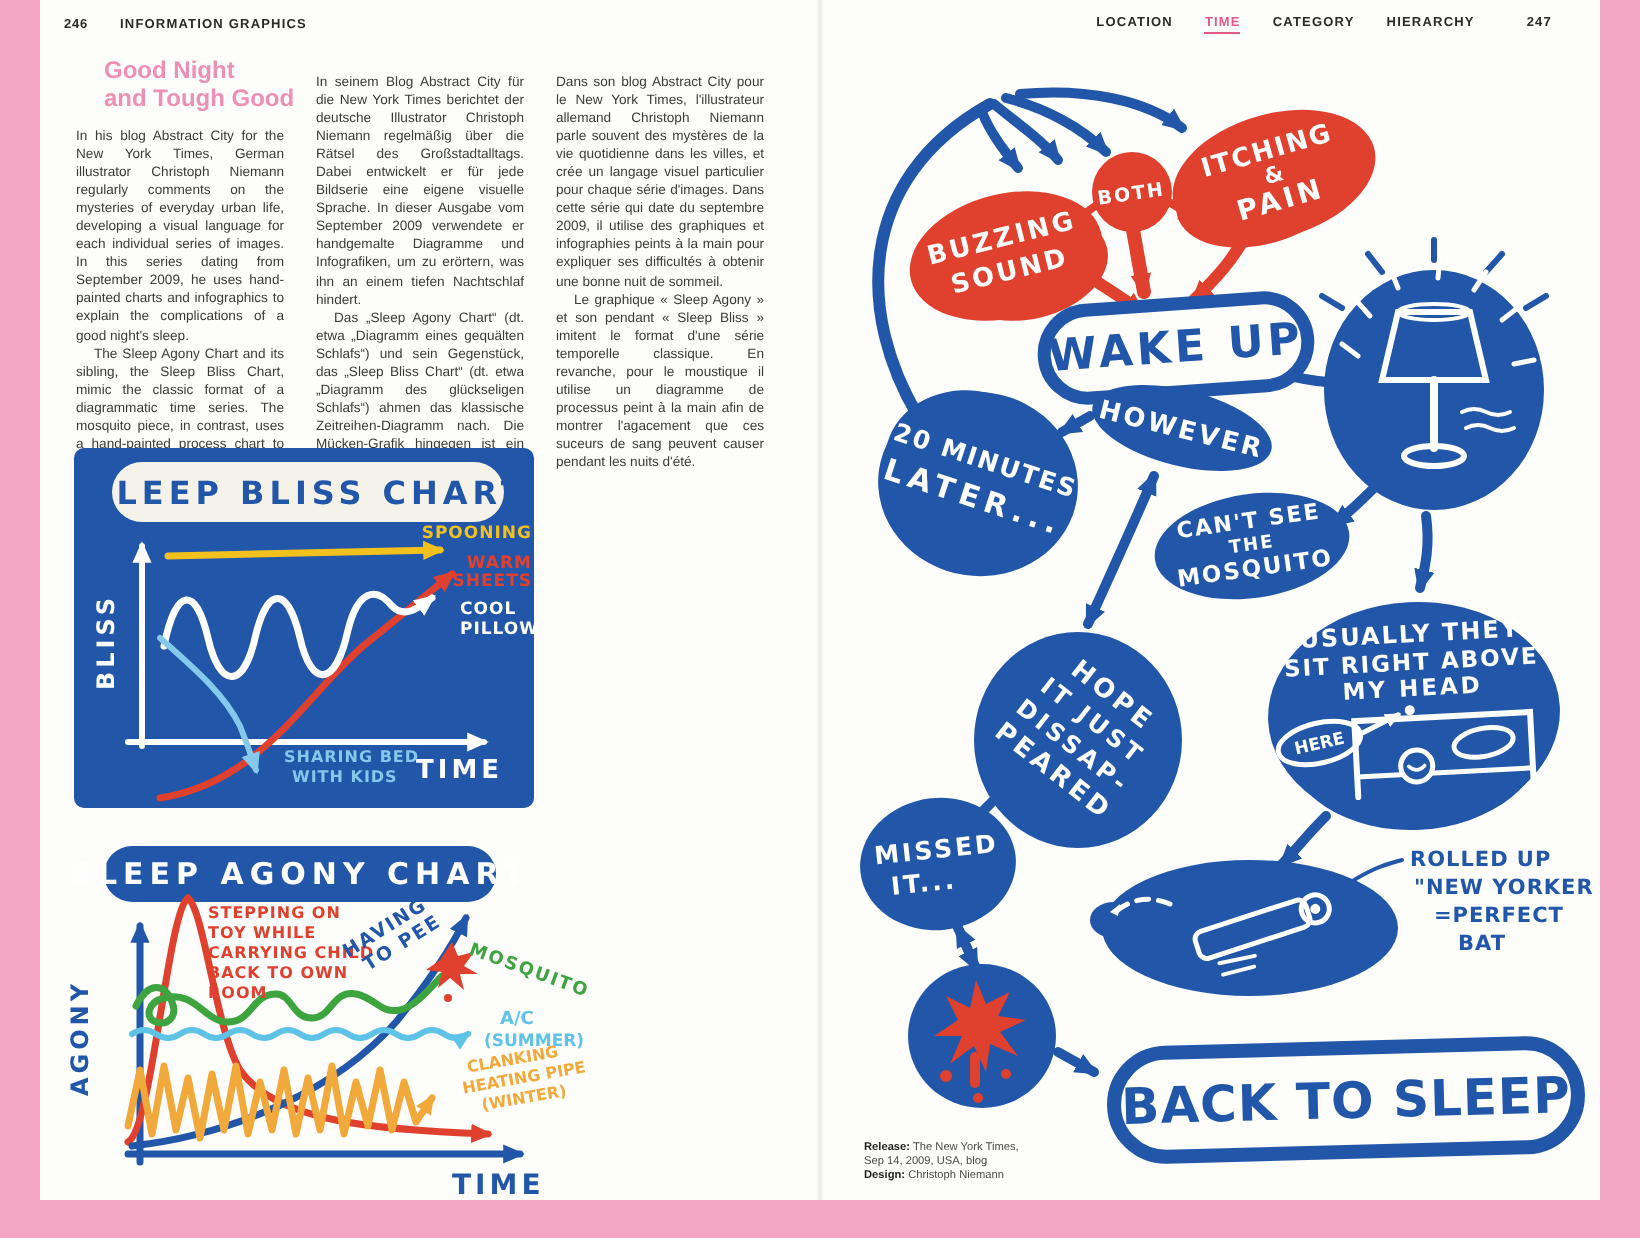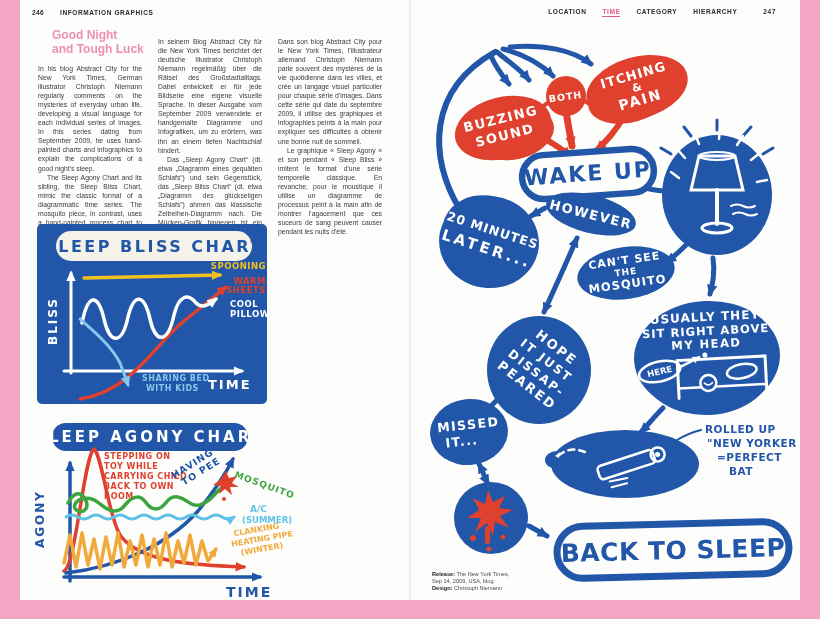--- a/index.html
+++ b/index.html
@@ -51,21 +51,21 @@
   <div class="nav">
     <span>LOCATION</span>
     <span class="active">TIME</span>
     <span>CATEGORY</span>
     <span>HIERARCHY</span>
     <span class="folio-right">247</span>
   </div>
 
   <div class="intro-title">
     <div>Good Night</div>
-    <div>and Tough Luck</div>
+    <div>and Tough Good</div>
   </div>
   <div class="col col-en">
     <p>In his blog Abstract City for the New York Times, German illustrator Christoph Niemann regularly comments on the mysteries of everyday urban life, developing a visual language for each individual series of images. In this series dating from September 2009, he uses hand-painted charts and infographics to explain the complications of a good night's sleep.</p>
     <p class="indent">The Sleep Agony Chart and its sibling, the Sleep Bliss Chart, mimic the classic format of a diagrammatic time series. The mosquito piece, in contrast, uses a hand-painted process chart to show the annoyance these little suckers are capable of causing on summer nights.</p>
   </div>
   <div class="col col-de">
     <p>In seinem Blog Abstract City für die New York Times berichtet der deutsche Illustrator Christoph Niemann regelmäßig über die Rätsel des Großstadtalltags. Dabei entwickelt er für jede Bildserie eine eigene visuelle Sprache. In dieser Ausgabe vom September 2009 verwendete er handgemalte Diagramme und Infografiken, um zu erörtern, was ihn an einem tiefen Nachtschlaf hindert.</p>
     <p class="indent">Das „Sleep Agony Chart“ (dt. etwa „Diagramm eines gequälten Schlafs“) und sein Gegenstück, das „Sleep Bliss Chart“ (dt. etwa „Diagramm des glückseligen Schlafs“) ahmen das klassische Zeitreihen-Diagramm nach. Die Mücken-Grafik hingegen ist ein handgemaltes Prozessdiagramm. Es zeigt, welche Belästigung die kleinen Sauger in Sommernächten sein können.</p>
   </div>
   <div class="col col-fr">

